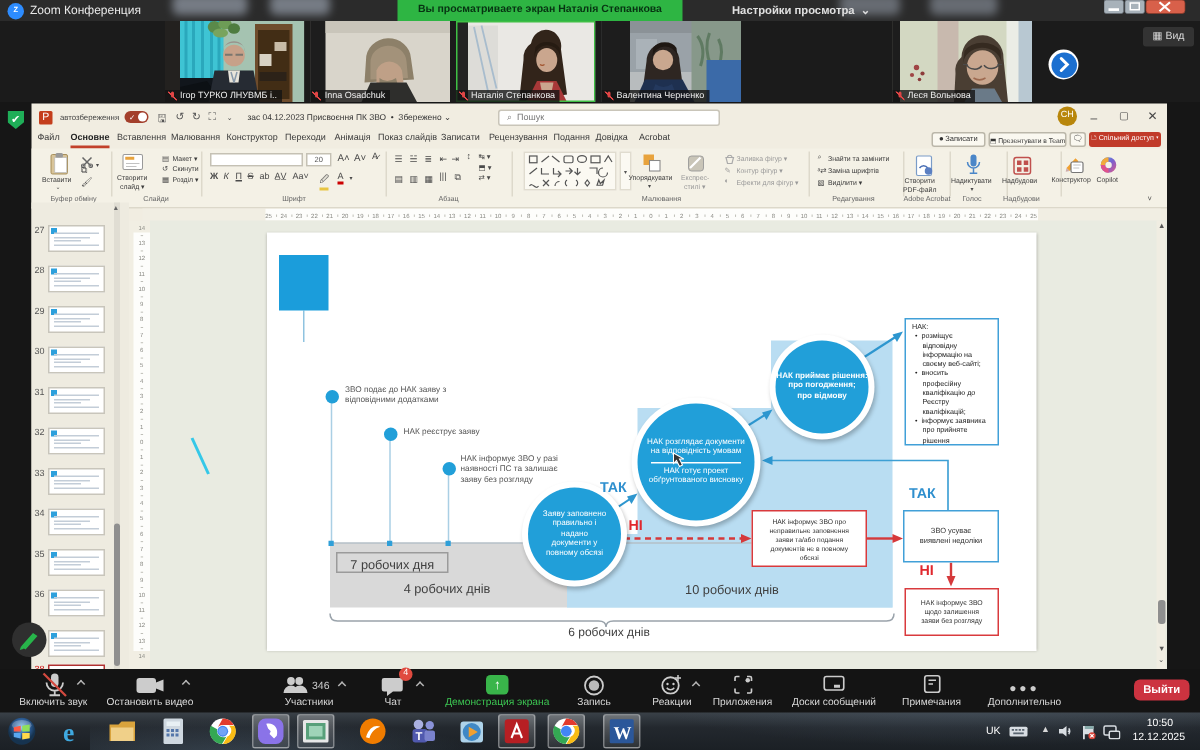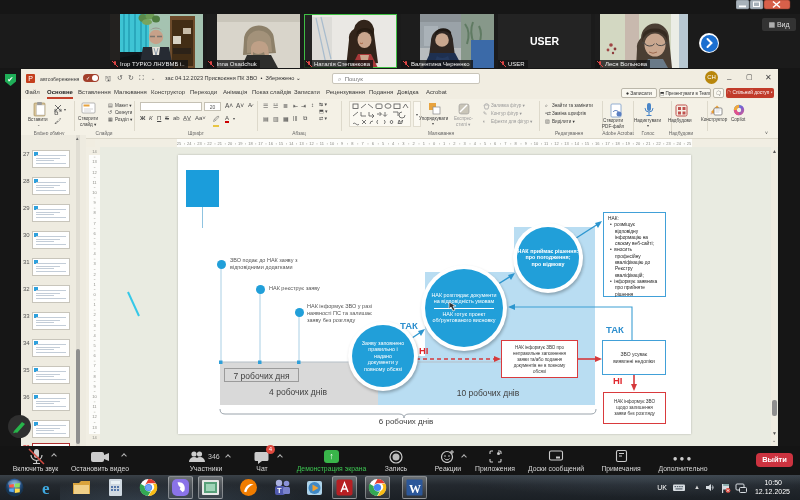--- a/index.html
+++ b/index.html
@@ -64,20 +64,31 @@
 .tbi{position:absolute;top:3px;width:19px;height:19px;}
 .tbopen{position:absolute;top:1px;width:25px;height:23px;background:linear-gradient(180deg,rgba(255,255,255,.28),rgba(255,255,255,.08));border:1px solid rgba(255,255,255,.35);border-radius:2px;}
 #tray{position:absolute;right:0;top:0;height:25px;color:#fff;font-size:7px;}
 
 #shield{position:absolute;left:5px;top:74px;width:11px;height:12px;background:#1fae58;clip-path:polygon(0 0,100% 0,100% 62%,50% 100%,0 62%);color:#fff;font-size:7.5px;line-height:11px;text-align:center;}
 #pencil{position:absolute;left:8px;top:415px;width:23px;height:23px;border-radius:50%;background:#2f2f2f;}
 </style></head>
 <body>
 <div id="root">
 
+<div id="topbar">
+  <div class="blob" style="left:115px;width:50px;"></div>
+  <div class="blob" style="left:180px;width:40px;"></div>
+  <div class="blob" style="left:320px;width:45px;opacity:.5"></div>
+  <div class="blob" style="left:560px;width:40px;opacity:.6"></div>
+  <div class="blob" style="left:620px;width:45px;opacity:.6"></div>
+  <div id="zicon">Z</div>
+  <div id="ztitle">Zoom Конференция</div>
+  <div id="greenbar">Вы просматриваете экран Наталія Степанкова</div>
+  <div id="viewset">Настройки просмотра &nbsp;⌄</div>
+</div>
 <div id="winbtns">
   <svg width="58" height="10" viewBox="0 0 58 10" style="display:block;">
     <rect x="0" y="0" width="13" height="9" rx="1.5" fill="#a8b2ba" stroke="#6a7078" stroke-width=".5"></rect>
     <rect x="14" y="0" width="13" height="9" rx="1.5" fill="#a8b2ba" stroke="#6a7078" stroke-width=".5"></rect>
     <rect x="28" y="0" width="26" height="9" rx="2" fill="#d8604a" stroke="#8a3a2a" stroke-width=".5"></rect>
     <rect x="3" y="5.5" width="7" height="1.8" fill="#fff"></rect>
     <rect x="17.5" y="2" width="6" height="4.5" fill="none" stroke="#fff" stroke-width="1"></rect>
     <path d="M37 1.5 L44 7.5 M44 1.5 L37 7.5" stroke="#fff" stroke-width="1.5"></path>
   </svg>
 </div>
@@ -148,27 +159,20 @@
       <rect x="60" y="0" width="33" height="54" fill="#87988a"></rect>
       <path d="M64 10 q6 8 2 20 M72 8 q-4 10 1 22 M78 12 q4 8 0 18" stroke="#5f7a62" stroke-width="2" fill="none"></path>
       <path d="M70 26 h23 v28 h-23 Z" fill="#3b6aa8"></path>
       <path d="M30 27 a11 12 0 0 1 22 0 l2 15 h-26 Z" fill="#2e2622"></path>
       <circle cx="41" cy="26" r="6.8" fill="#c9a78f"></circle>
       <path d="M34 24 a8.5 8.5 0 0 1 16.5 -1 l-.5 -5 a8.5 6.5 0 0 0 -15.5 0 Z" fill="#1f1813"></path>
       <path d="M22 54 l7 -15 h25 l8 15 Z" fill="#1e3050"></path>
       <path d="M36 42 q5 4 11 0 l2 5 h-15 Z" fill="#24395e"></path>
     </svg>
     <div class="nlabel"><i></i>Валентина Черненко</div>
-  </div>
-  <div class="tile" style="left:498px;">
-    <svg width="93" height="54">
-          <rect width="93" height="54" fill="#232323"></rect>
-        </svg>
-    <div style="position:absolute;left:0;top:0;width:93px;height:54px;color:#fff;font-weight:bold;font-size:10.5px;text-align:center;line-height:54px;">USER</div>
-    <div class="nlabel"><i></i>USER</div>
   </div>
   <div class="tile" style="left:595px;">
     <svg width="93" height="54">
       <rect width="93" height="54" fill="#d3d8c2"></rect>
       <rect x="0" y="0" width="5" height="54" fill="#1d1d1d"></rect>
       <rect x="30" y="0" width="14" height="54" fill="#c8b9ae"></rect>
       <rect x="76" y="0" width="17" height="54" fill="#ebede6"></rect>
       <rect x="84" y="0" width="9" height="54" fill="#b8c8d2"></rect>
       <circle cx="16" cy="31" r="1.8" fill="#a04545"></circle>
           <circle cx="20" cy="35" r="1.4" fill="#8d3b3b"></circle>

